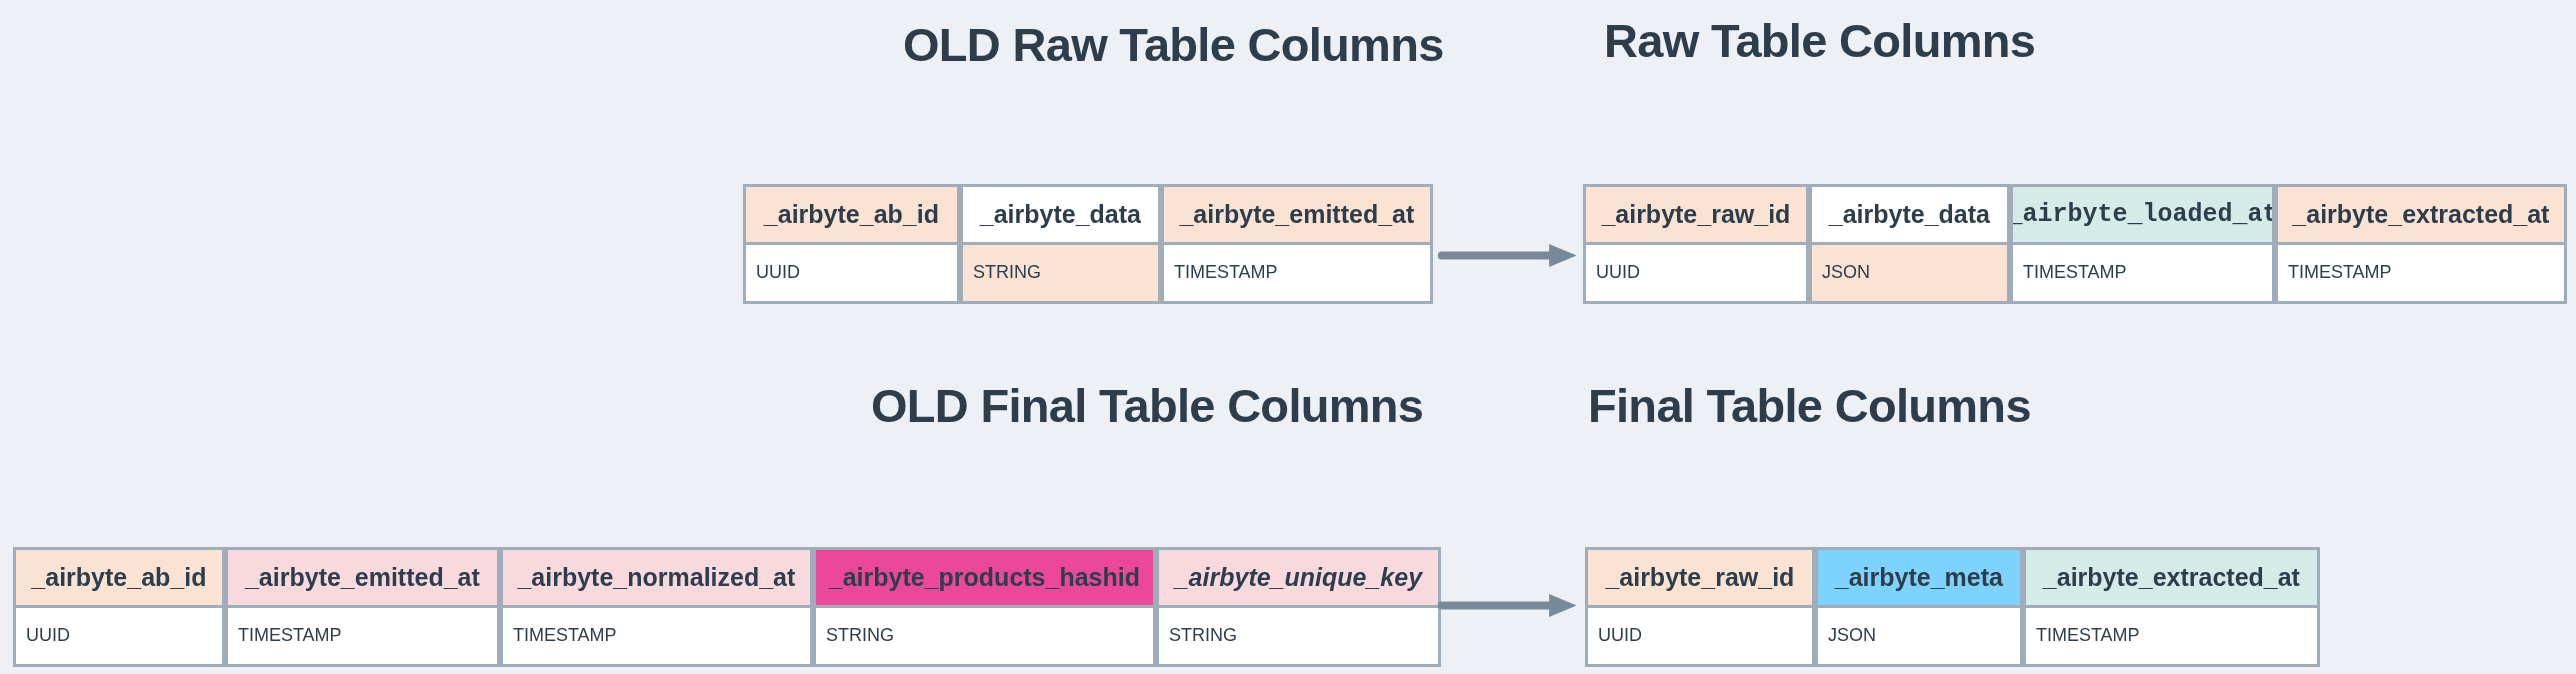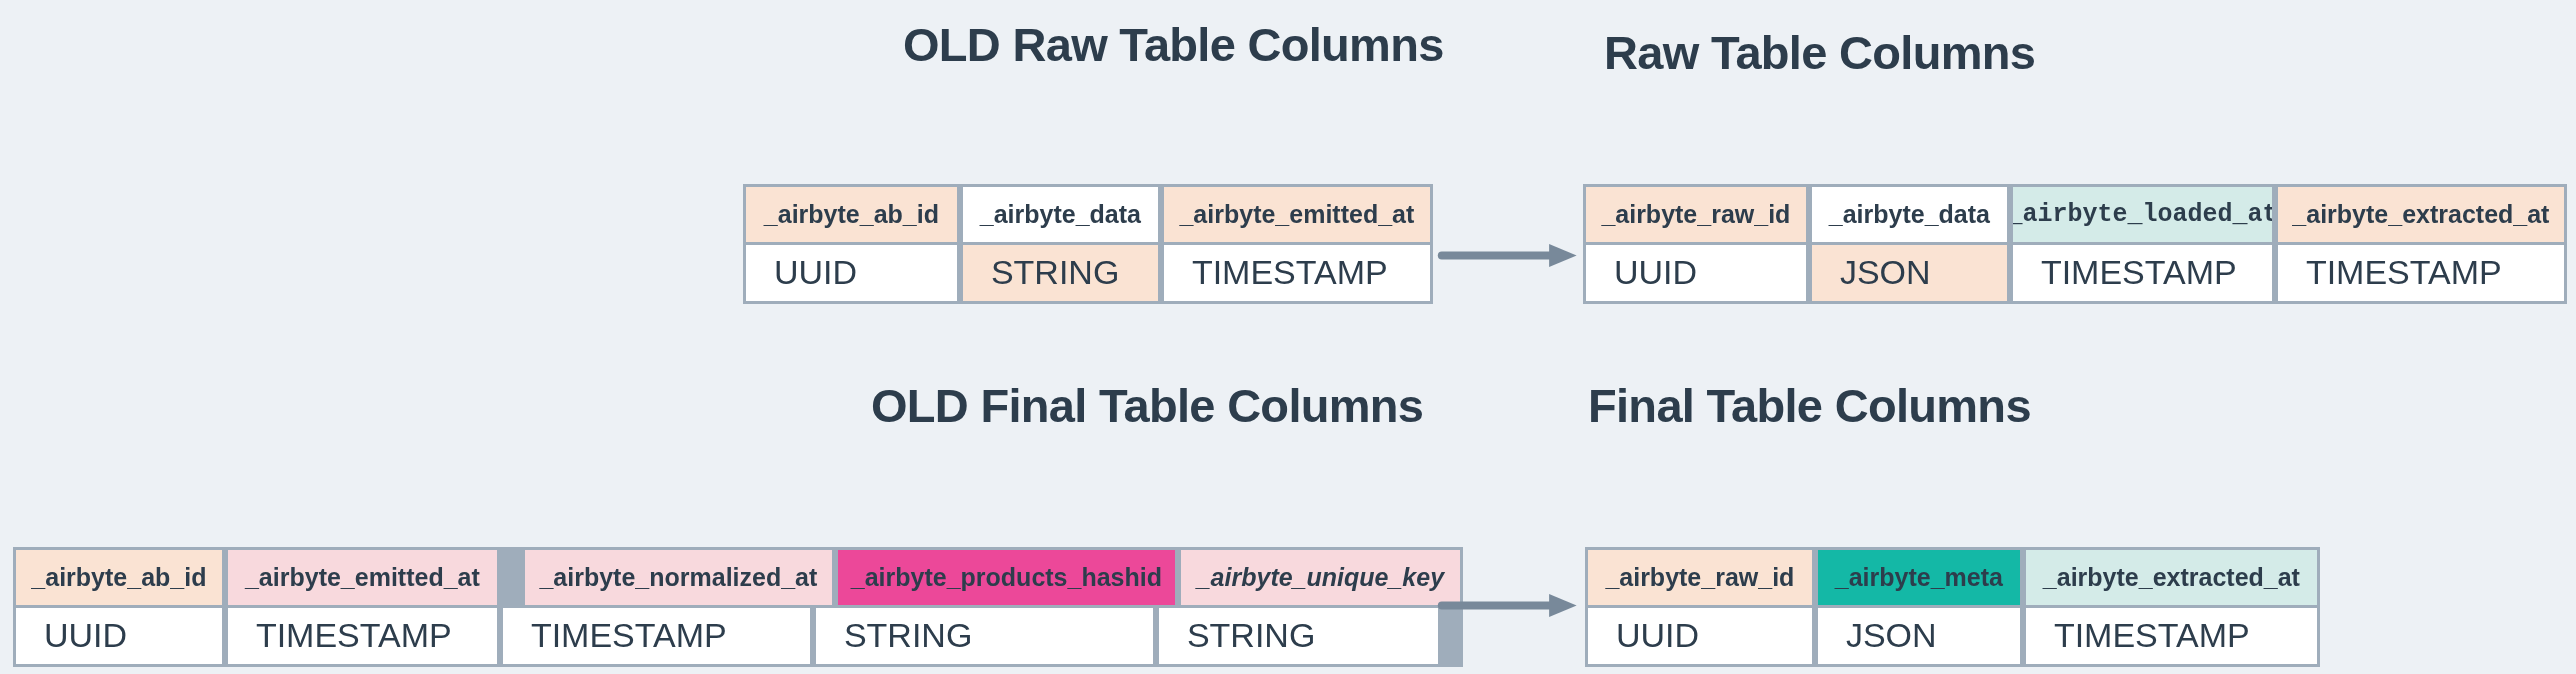--- a/index.html
+++ b/index.html
@@ -22,21 +22,21 @@
     position:absolute;
     margin:0;
     font-size:47px;
     font-weight:700;
     line-height:49px;
     white-space:nowrap;
     color:var(--text);
     letter-spacing:-0.7px;
   }
   .t-old-raw  { left:903px; top:20.4px;  }
-  .t-new-raw  { left:1604px; top:28px;  }
+  .t-new-raw  { left:1604px; top:16px;  }
   .t-old-final{ left:871px; top:381px; }
   .t-new-final{ left:1588px; top:381px; }
 
   .ctable{
     position:absolute;
     background:var(--border);
     padding:2.9px;
     display:flex;
     flex-direction:column;
     gap:2.9px;
@@ -57,22 +57,22 @@
   .hcell{
     height:55px;
     justify-content:center;
     font-weight:700;
     font-size:25px;
     padding:0 4.4px;
   }
   .dcell{
     height:56px;
     justify-content:flex-start;
-    font-size:34px;
-    padding-left:28px;
+    font-size:18px;
+    padding-left:10px;
   }
   .arrow{ position:absolute; }
   .a-raw  { left:1436px; top:241px; }
   .a-final{ left:1436px; top:591px; }
 </style>
 </head>
 <body>
 
 <div class="canvas">
 
@@ -104,36 +104,36 @@
         <div class="tcell dcell" style="width: 220px; background: rgb(255, 255, 255);">UUID</div>
         <div class="tcell dcell" style="width: 195px; background: rgb(250, 227, 211);">JSON</div>
         <div class="tcell dcell" style="width: 259px; background: rgb(255, 255, 255);">TIMESTAMP</div>
         <div class="tcell dcell" style="width: 286px; background: rgb(255, 255, 255);">TIMESTAMP</div>
       </div>
     </div>
   <div class="ctable t-c">
       <div class="trow">
         <div class="tcell hcell" style="width: 206px; background: rgb(250, 227, 211);">_airbyte_ab_id</div>
         <div class="tcell hcell" style="width: 269px; background: rgb(248, 217, 221);">_airbyte_emitted_at</div>
-        <div class="tcell hcell" style="width: 307px; background: rgb(248, 217, 221); margin-left: 22px;">_airbyte_normalized_at</div>
+        <div class="tcell hcell" style="width: 307px; background: rgb(248, 217, 221);">_airbyte_normalized_at</div>
         <div class="tcell hcell" style="width: 337px; background: #ec4899;">_airbyte_products_hashid</div>
         <div class="tcell hcell" style="width: 279px; background: rgb(248, 217, 221); font-style: italic;">_airbyte_unique_key</div>
       </div>
       <div class="trow">
         <div class="tcell dcell" style="width: 206px; background: rgb(255, 255, 255);">UUID</div>
         <div class="tcell dcell" style="width: 269px; background: rgb(255, 255, 255);">TIMESTAMP</div>
         <div class="tcell dcell" style="width: 307px; background: rgb(255, 255, 255);">TIMESTAMP</div>
         <div class="tcell dcell" style="width: 337px; background: rgb(255, 255, 255);">STRING</div>
         <div class="tcell dcell" style="width: 279px; background: rgb(255, 255, 255);">STRING</div>
       </div>
     </div>
   <div class="ctable t-d">
       <div class="trow">
         <div class="tcell hcell" style="width: 224px; background: rgb(250, 227, 211);">_airbyte_raw_id</div>
-        <div class="tcell hcell" style="width: 202px; background: #14b8a6;">_airbyte_meta</div>
+        <div class="tcell hcell" style="width: 202px; background: #7dd3fc;">_airbyte_meta</div>
         <div class="tcell hcell" style="width: 291px; background: rgb(212, 235, 232);">_airbyte_extracted_at</div>
       </div>
       <div class="trow">
         <div class="tcell dcell" style="width: 224px; background: rgb(255, 255, 255);">UUID</div>
         <div class="tcell dcell" style="width: 202px; background: rgb(255, 255, 255);">JSON</div>
         <div class="tcell dcell" style="width: 291px; background: rgb(255, 255, 255);">TIMESTAMP</div>
       </div>
     </div>
 
   <svg class="arrow a-raw" width="145" height="29" viewBox="0 0 200 40">

